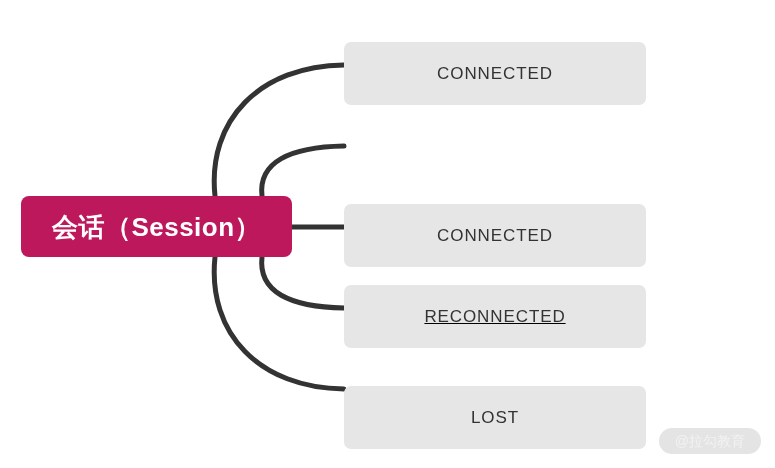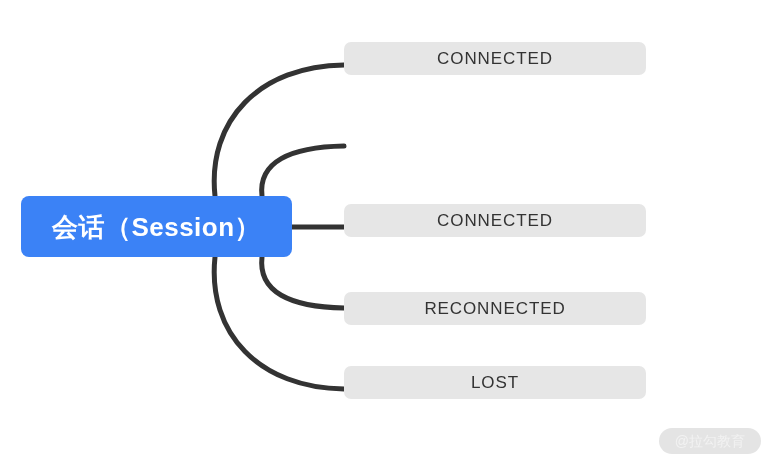--- a/index.html
+++ b/index.html
@@ -25,62 +25,62 @@
     width: 775px;
     height: 468px;
     pointer-events: none;
   }
   .root-node {
     position: absolute;
     left: 21px;
     top: 196px;
     width: 271px;
     height: 61px;
-    background: #3b82f6;
+    background: #be185d;
     border-radius: 8px;
     display: flex;
     align-items: center;
     justify-content: center;
     box-sizing: border-box;
     z-index: 3;
   }
   .root-label {
     color: #ffffff;
     font-size: 26px;
     font-weight: bold;
     letter-spacing: 0.5px;
     white-space: nowrap;
     line-height: 1;
   }
   .leaf-node {
     position: absolute;
     left: 344px;
     width: 302px;
-    height: 33px;
+    height: 63px;
     background: #e6e6e6;
     border-radius: 7px;
     display: flex;
     align-items: center;
     justify-content: center;
     box-sizing: border-box;
     z-index: 2;
   }
   .leaf-label {
     color: #333333;
     font-size: 17px;
     font-weight: normal;
     letter-spacing: 0.9px;
     white-space: nowrap;
     line-height: 1;
   }
   .leaf-0 { top: 42px; }
   .leaf-1 { top: 123px; }
   .leaf-2 { top: 204px; }
-  .leaf-3 { top: 292px; }
-  .leaf-4 { top: 366px; }
+  .leaf-3 { top: 285px; text-decoration: underline; }
+  .leaf-4 { top: 386px; }
 
   .watermark {
     position: absolute;
     right: 14px;
     bottom: 14px;
     height: 26px;
     padding: 0 16px;
     border-radius: 13px;
     background: #e4e4e4;
     display: flex;

